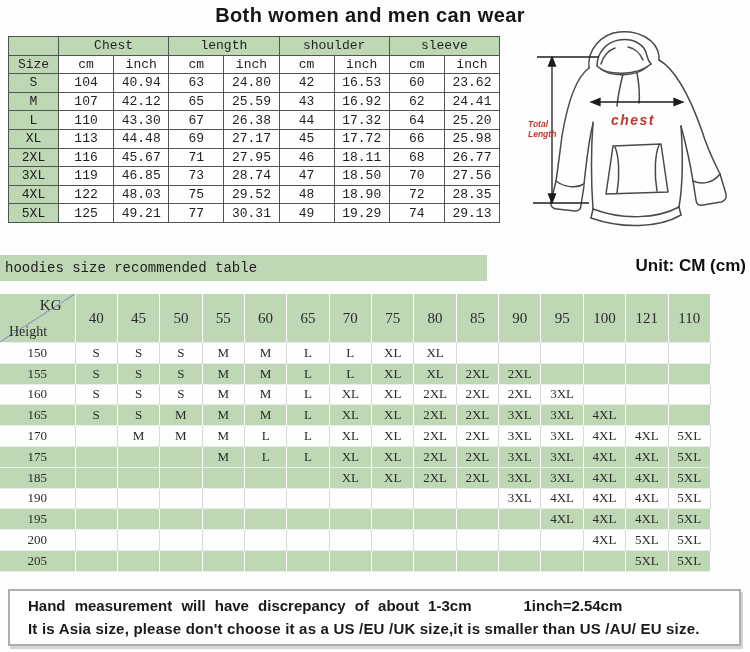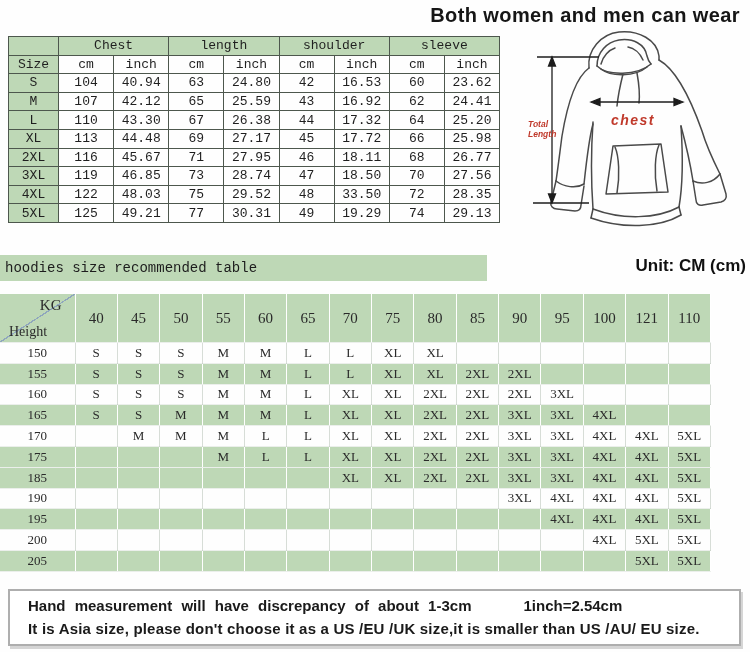--- a/index.html
+++ b/index.html
@@ -1,20 +1,20 @@
 <!DOCTYPE html>
 <html><head>
 <meta charset="utf-8">
 <style>
   html,body{margin:0;padding:0;background:#fff;}
   .page{position:relative;width:750px;height:652px;background:#fefefe;overflow:hidden;
         font-family:"Liberation Sans",sans-serif;}
 
   
-  .title{position:absolute;top:4px;left:0;width:740px;text-align:right;
+  .title{position:absolute;top:4px;left:0;width:740px;text-align:center;
          font-weight:bold;font-size:20px;letter-spacing:.4px;color:#161616;}
 
   
   .mtable{position:absolute;left:8px;top:36px;width:492px;border-collapse:collapse;table-layout:fixed;
           font-family:"Liberation Mono","DejaVu Sans Mono",monospace;font-size:13px;color:#1f1f1f;
           text-align:center;}
   .mtable th,.mtable td{border:1px solid #4d574d;padding:0;height:17.6px;font-weight:normal;
           overflow:hidden;white-space:nowrap;}
   .mtable .g{background:#bed8b6;}
 
@@ -156,21 +156,21 @@
           <td>70</td>
           <td>27.56</td>
         </tr>
         <tr>
           <th class="g">4XL</th>
           <td>122</td>
           <td>48.03</td>
           <td>75</td>
           <td>29.52</td>
           <td>48</td>
-          <td>33.50</td>
+          <td>18.90</td>
           <td>72</td>
           <td>28.35</td>
         </tr>
         <tr>
           <th class="g">5XL</th>
           <td>125</td>
           <td>49.21</td>
           <td>77</td>
           <td>30.31</td>
           <td>49</td>

